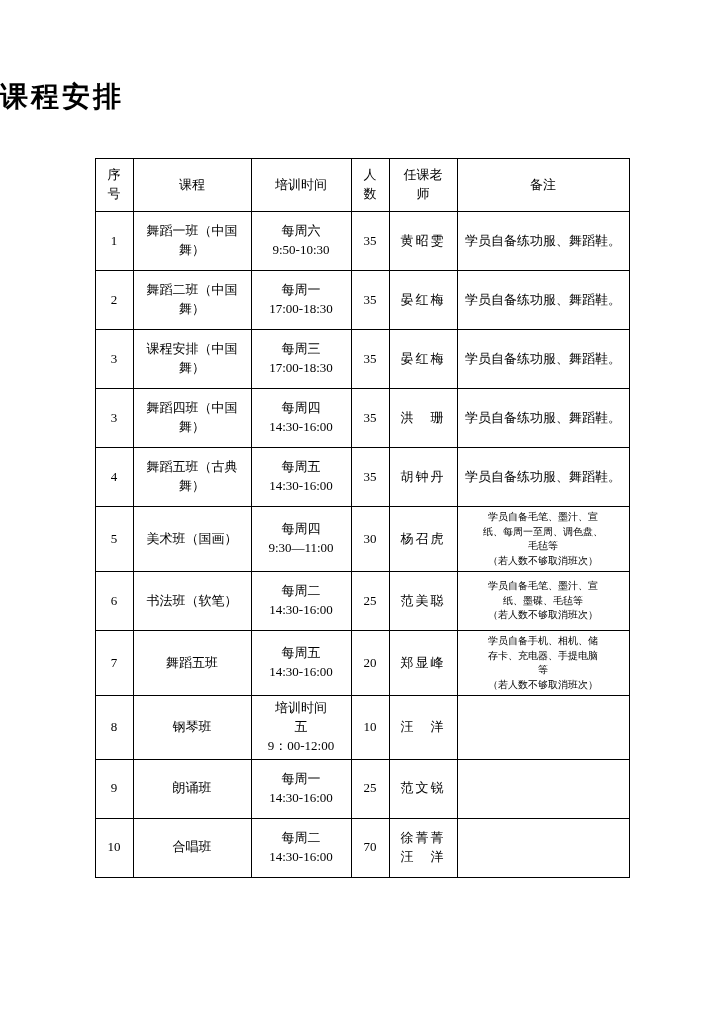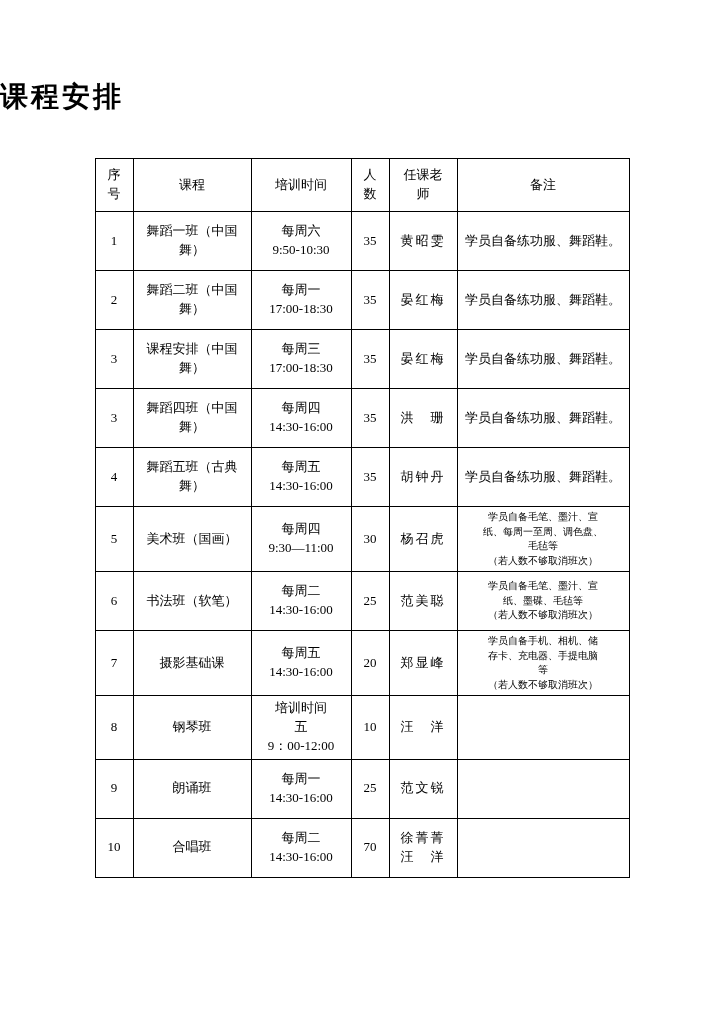--- a/index.html
+++ b/index.html
@@ -314,21 +314,21 @@
             <span>纸、墨碟、毛毡等</span>
             <span>（若人数不够取消班次）</span>
           </span>
             </td>
         </tr>
 
         <tr>
           <td>7</td>
           <td>
               <span class="cell-lines">
-            <span>摄影基础课</span>
+            <span>舞蹈五班</span>
           </span>
             </td>
           <td>
               <span class="cell-lines">
             <span>每周五</span>
             <span>14:30-16:00</span>
           </span>
             </td>
           <td>20</td>
           <td class="teacher-two">

